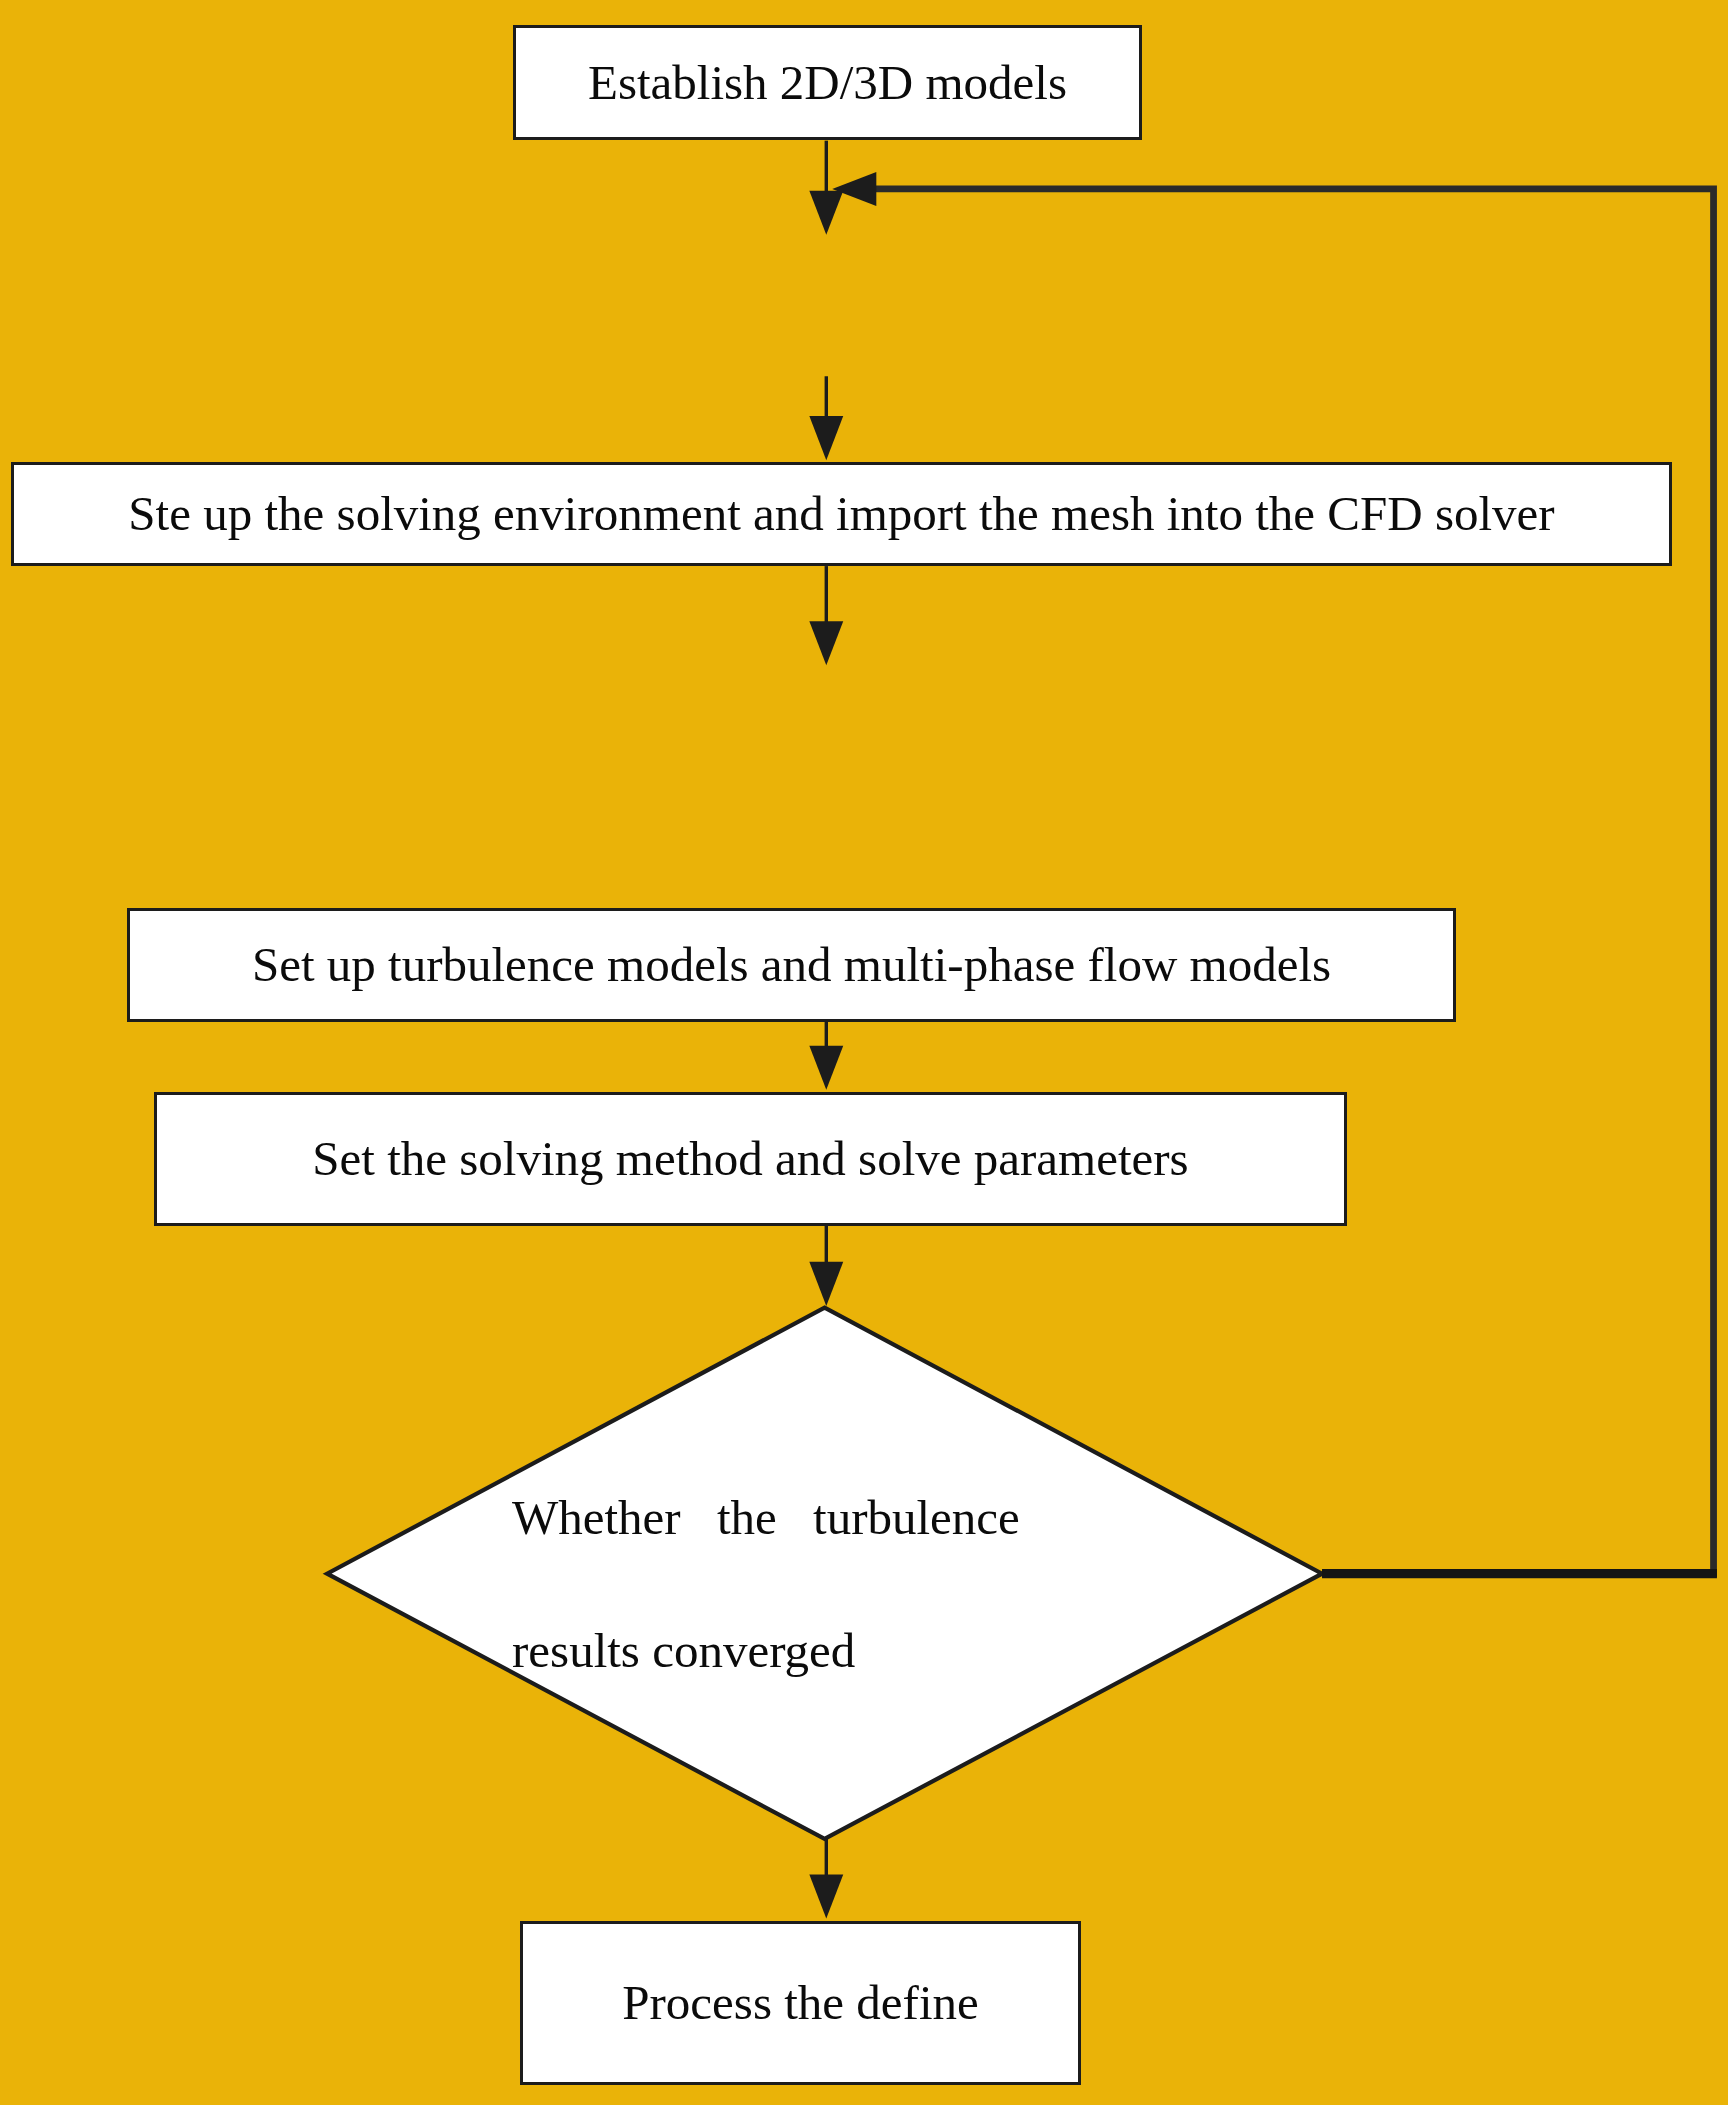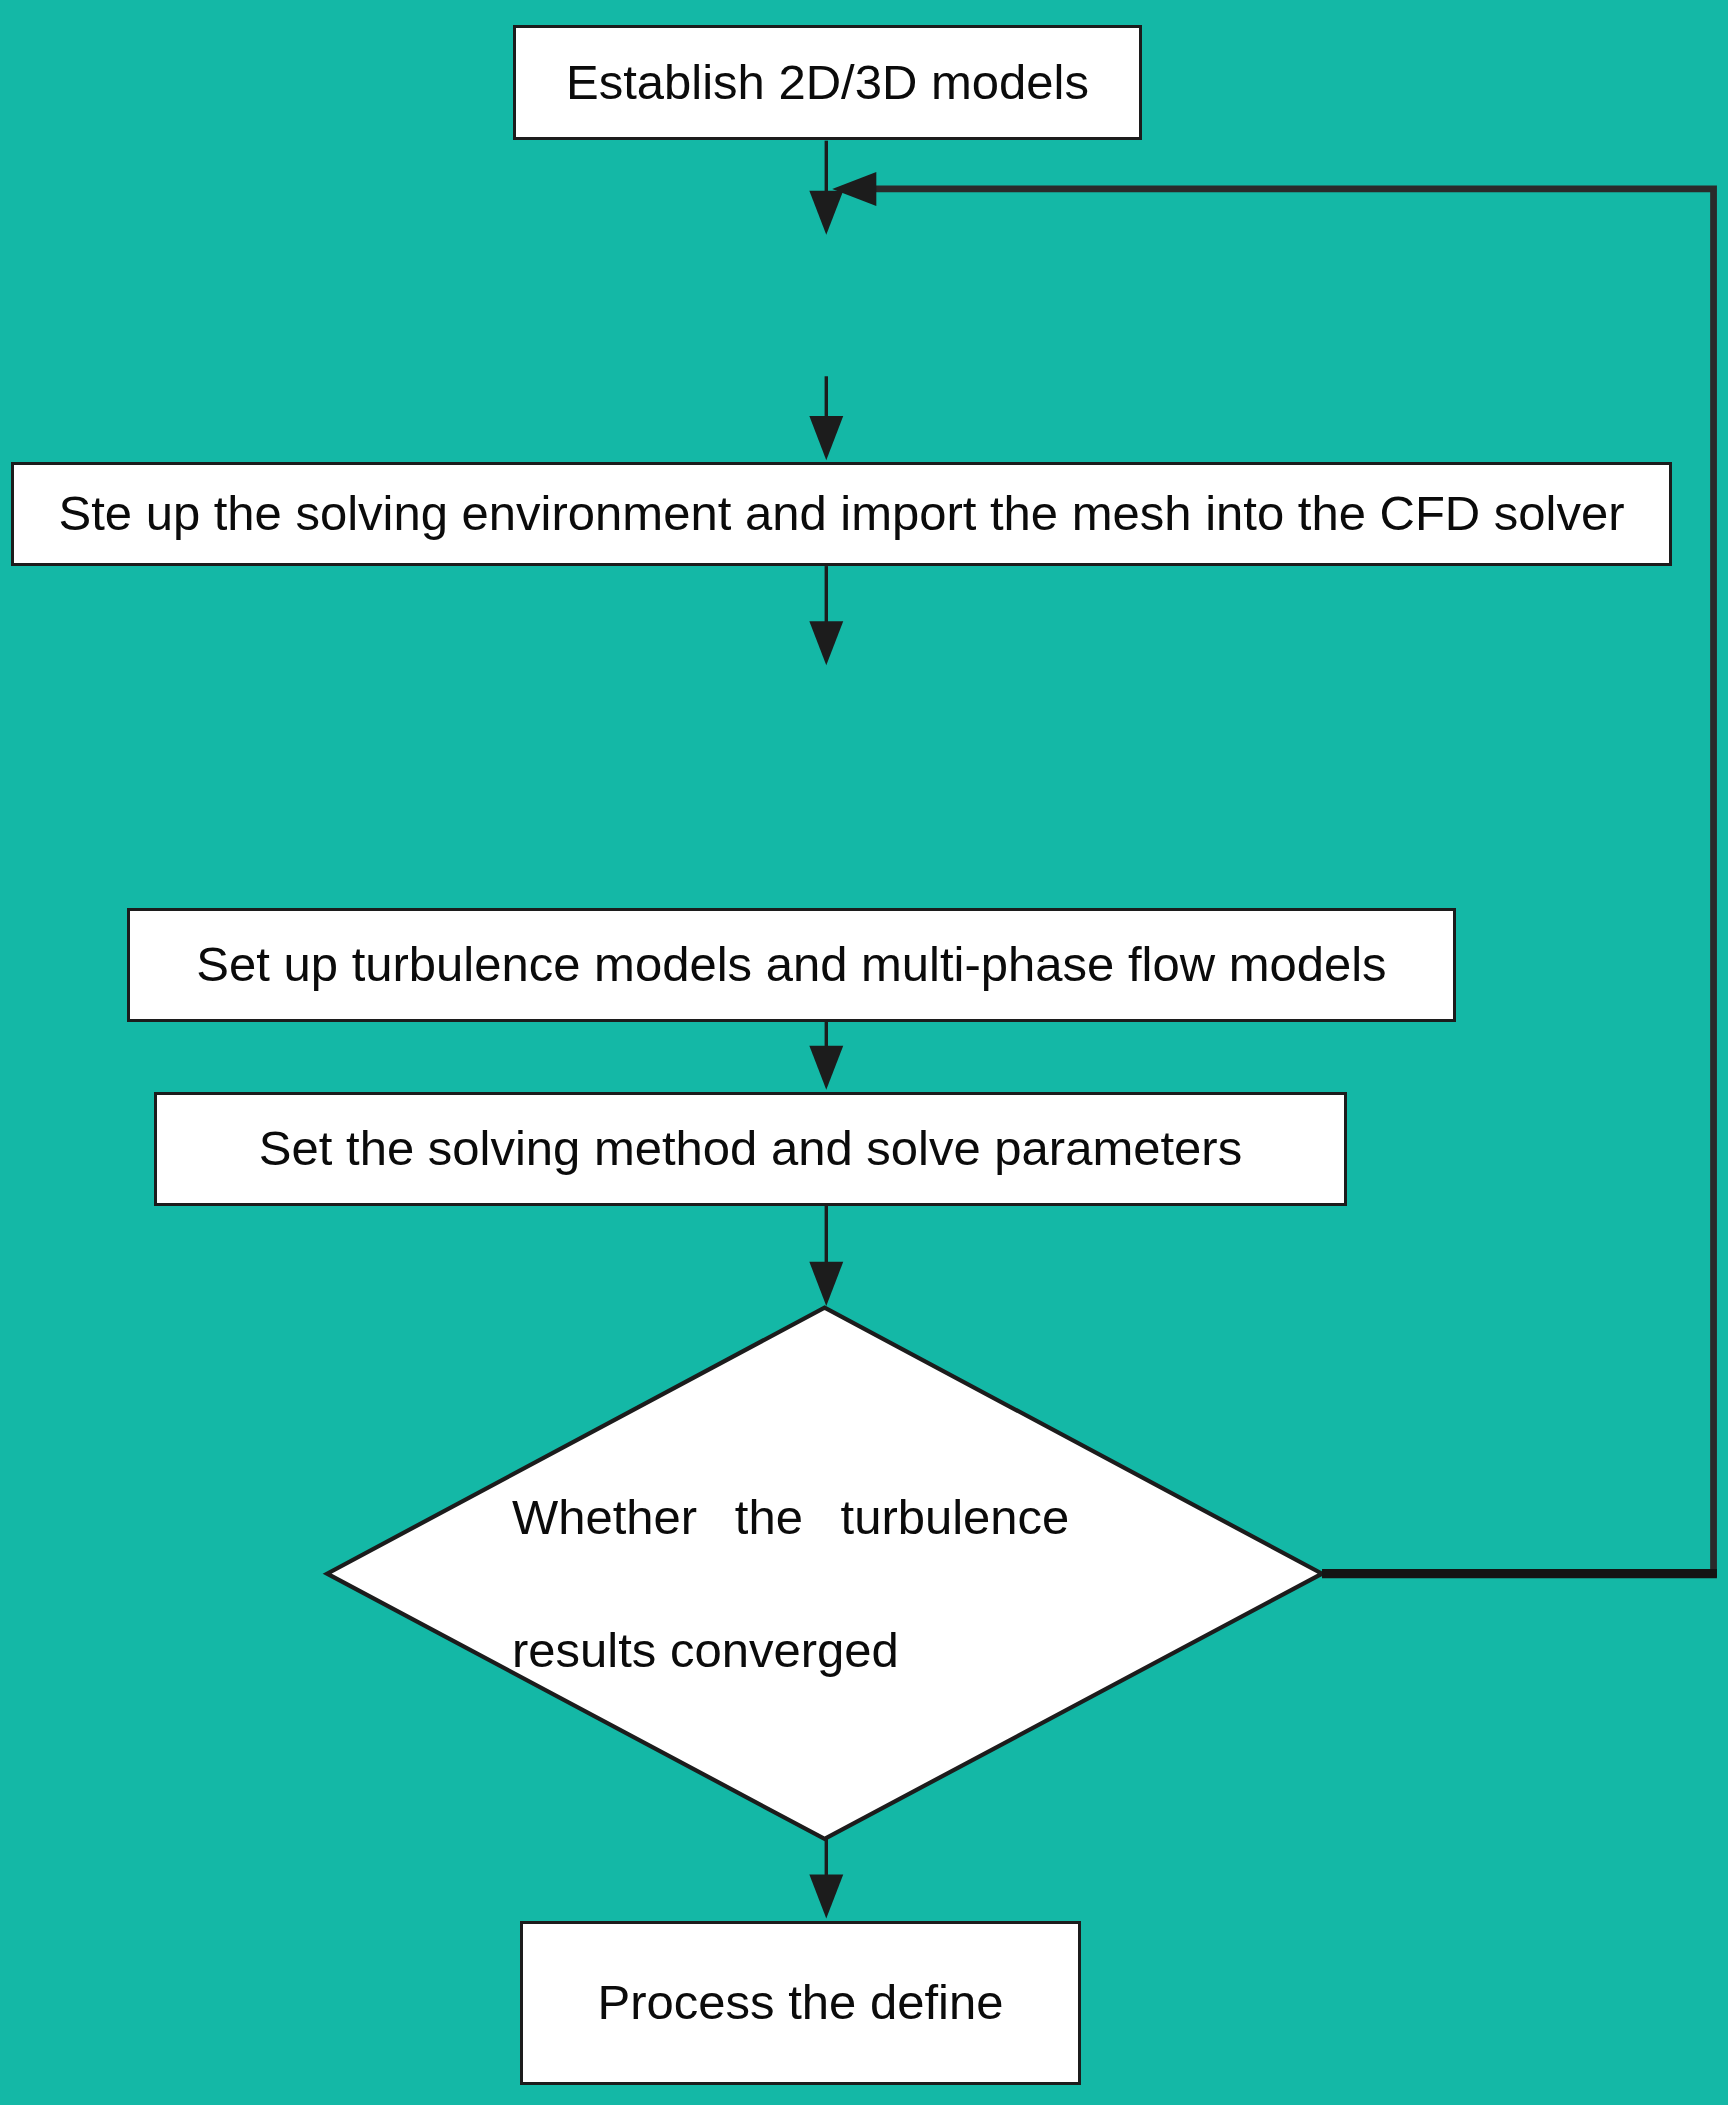--- a/index.html
+++ b/index.html
@@ -1,21 +1,21 @@
 <!DOCTYPE html>
 <html style="font-size:13.6px"><head>
 <meta charset="utf-8">
 <style>
   html,body{margin:0;padding:0;background:#ffffff;}
   .canvas{
     position:relative;
     width:1728px;
     height:2105px;
-    background:#14b8a6;
-    font-family:Liberation Sans, sans-serif;
+    background:#eab308;
+    font-family:Liberation Serif, serif;
     color:#0b0b0b;
     overflow:hidden;
   }
   .wires{position:absolute;left:0;top:0;width:1728px;height:2105px;z-index:1;}
   .node{
     position:absolute;
     box-sizing:border-box;
     background:#ffffff;
     border:3.4px solid #1c1c1c;
     display:flex;
@@ -29,21 +29,21 @@
     white-space:nowrap;
     color:#0b0b0b;
     text-align:center;
   }
   
   .n-establish{left:513px; top:25.4px;  width:629px;  height:115px;}
   .n-mesh     {left:593px; top:236px; width:515px;  height:140px;}
   .n-solver   {left:11px;  top:462px; width:1661px; height:104px;}
   .n-boundary {left:153px; top:667px; width:1331px; height:142px;}
   .n-turb     {left:127px; top:892px;width:1329px; height:114px;margin-top:16px;}
-  .n-method   {left:154px; top:1092px;width:1193px; height:114px;}
+  .n-method   {left:154px; top:1092px;width:1193px; height:134px;}
   .n-process  {left:520px; top:1921px;width:561px;  height:164px;}
   .diamond-text{
     position:absolute;
     z-index:3;
     font-size:49px;
     white-space:nowrap;
     color:#0b0b0b;
   }
   .dt-line1{left:512px; top:1489px; word-spacing:24px;}
   .dt-line2{left:512px; top:1622px;}

